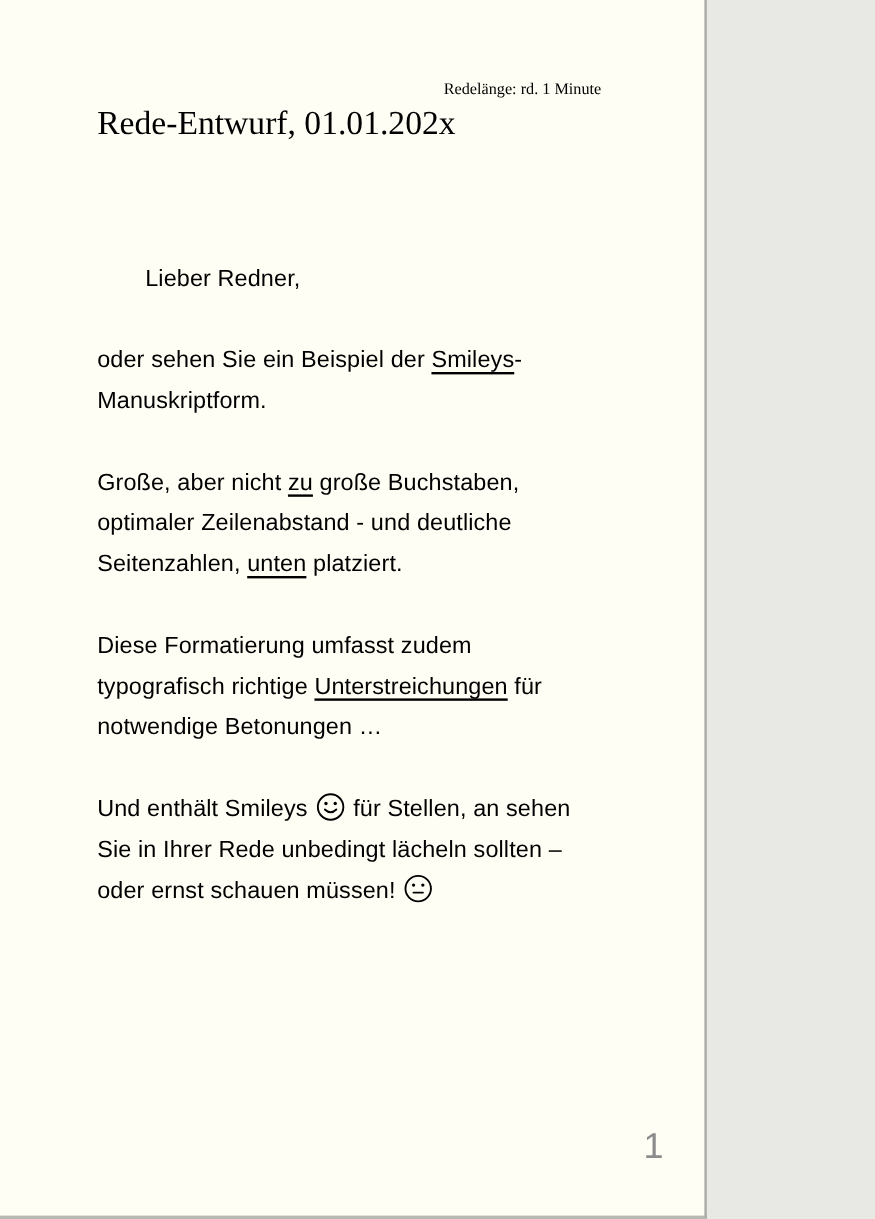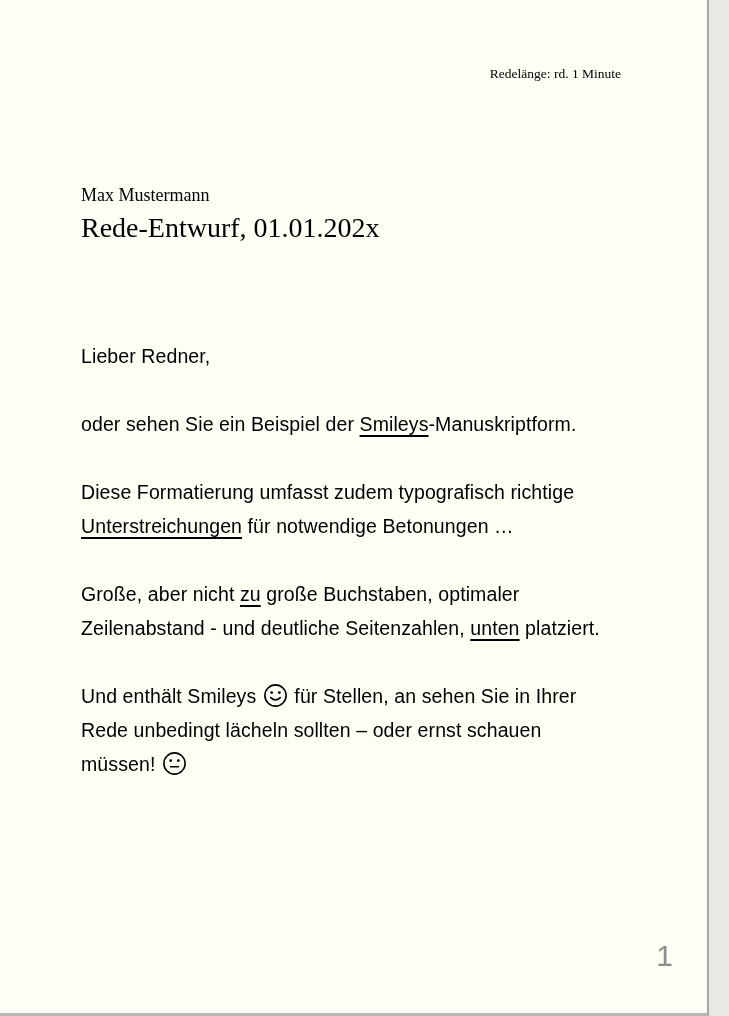--- a/index.html
+++ b/index.html
@@ -1,18 +1,18 @@
 <!DOCTYPE html>
 <html lang="de"><head>
 <meta charset="utf-8">
 <style>
   html, body { margin: 0; padding: 0; background: #e8e8e4; }
   .page {
     position: relative;
-    width: 709px;
+    width: 589px;
     height: 1016px;
     box-sizing: border-box;
     background: #fffef4;
     border-right: 2px solid #a9a9a5;
     border-bottom: 3px solid #b7b7b3;
     overflow: hidden;
     font-family: "Liberation Serif", serif;
     color: #000;
   }
   .content { padding: 66px 86px 0 81px; }
@@ -33,21 +33,21 @@
     font-weight: normal;
   }
   .doc-body {
     margin-top: 96px;
     font-family: "Liberation Sans", sans-serif;
     font-size: 19.5px;
     line-height: 34px;
     letter-spacing: 0.1px;
   }
   .doc-body p { margin: 34px 0 0 0; }
-  .doc-body p:first-child { margin-top: 0; }
+  .doc-body p:first-child { margin-top: 0; margin-left: 40px; }
   .u {
     text-decoration: underline;
     text-underline-offset: 4px;
     text-decoration-thickness: 1.5px;
     text-decoration-skip-ink: none;
   }
   .smiley {
     display: inline-block;
     width: 25px;
     height: 25px;
@@ -71,27 +71,26 @@
     line-height: 1;
     color: #8c8c8c;
   }
 </style>
 </head>
 <body>
 
 <div class="page">
   <div class="content">
     <div class="header-note">Redelänge: rd. 1 Minute</div>
-    <div class="author">Max Mustermann</div>
     <div class="title">Rede-Entwurf, 01.01.202x</div>
     <div class="doc-body">
         <p><span>Lieber Redner,</span></p>
         <p><span>oder sehen Sie ein Beispiel der </span><span class="u">Smileys</span><span>-Manuskriptform.</span></p>
+        <p><span>Große, aber nicht </span><span class="u">zu</span><span> große Buchstaben, optimaler Zeilenabstand - und deutliche Seitenzahlen, </span><span class="u">unten</span><span> platziert.</span></p>
         <p><span>Diese Formatierung umfasst zudem typografisch richtige </span><span class="u">Unterstreichungen</span><span> für notwendige Betonungen …</span></p>
-        <p><span>Große, aber nicht </span><span class="u">zu</span><span> große Buchstaben, optimaler Zeilenabstand - und deutliche Seitenzahlen, </span><span class="u">unten</span><span> platziert.</span></p>
         <p><span>Und enthält Smileys </span><svg class="smiley" viewBox="0 0 24 24">
             <circle cx="12" cy="12" r="10.2" fill="none" stroke="#000" stroke-width="1.5"></circle>
             <circle cx="8.3" cy="9.2" r="1.35" fill="#000"></circle>
             <circle cx="15.7" cy="9.2" r="1.35" fill="#000"></circle>
             <path d="M7.4 14.0 Q12 18.4 16.6 14.0" fill="none" stroke="#000" stroke-width="1.5" stroke-linecap="round"></path>
           </svg><span> für Stellen, an sehen Sie in Ihrer Rede unbedingt lächeln sollten – oder ernst schauen müssen! </span><svg class="smiley" viewBox="0 0 24 24">
             <circle cx="12" cy="12" r="10.2" fill="none" stroke="#000" stroke-width="1.5"></circle>
             <circle cx="8.3" cy="9.2" r="1.35" fill="#000"></circle>
             <circle cx="15.7" cy="9.2" r="1.35" fill="#000"></circle>
             <line x1="8.2" y1="15.2" x2="15.8" y2="15.2" stroke="#000" stroke-width="1.5" stroke-linecap="round"></line>

